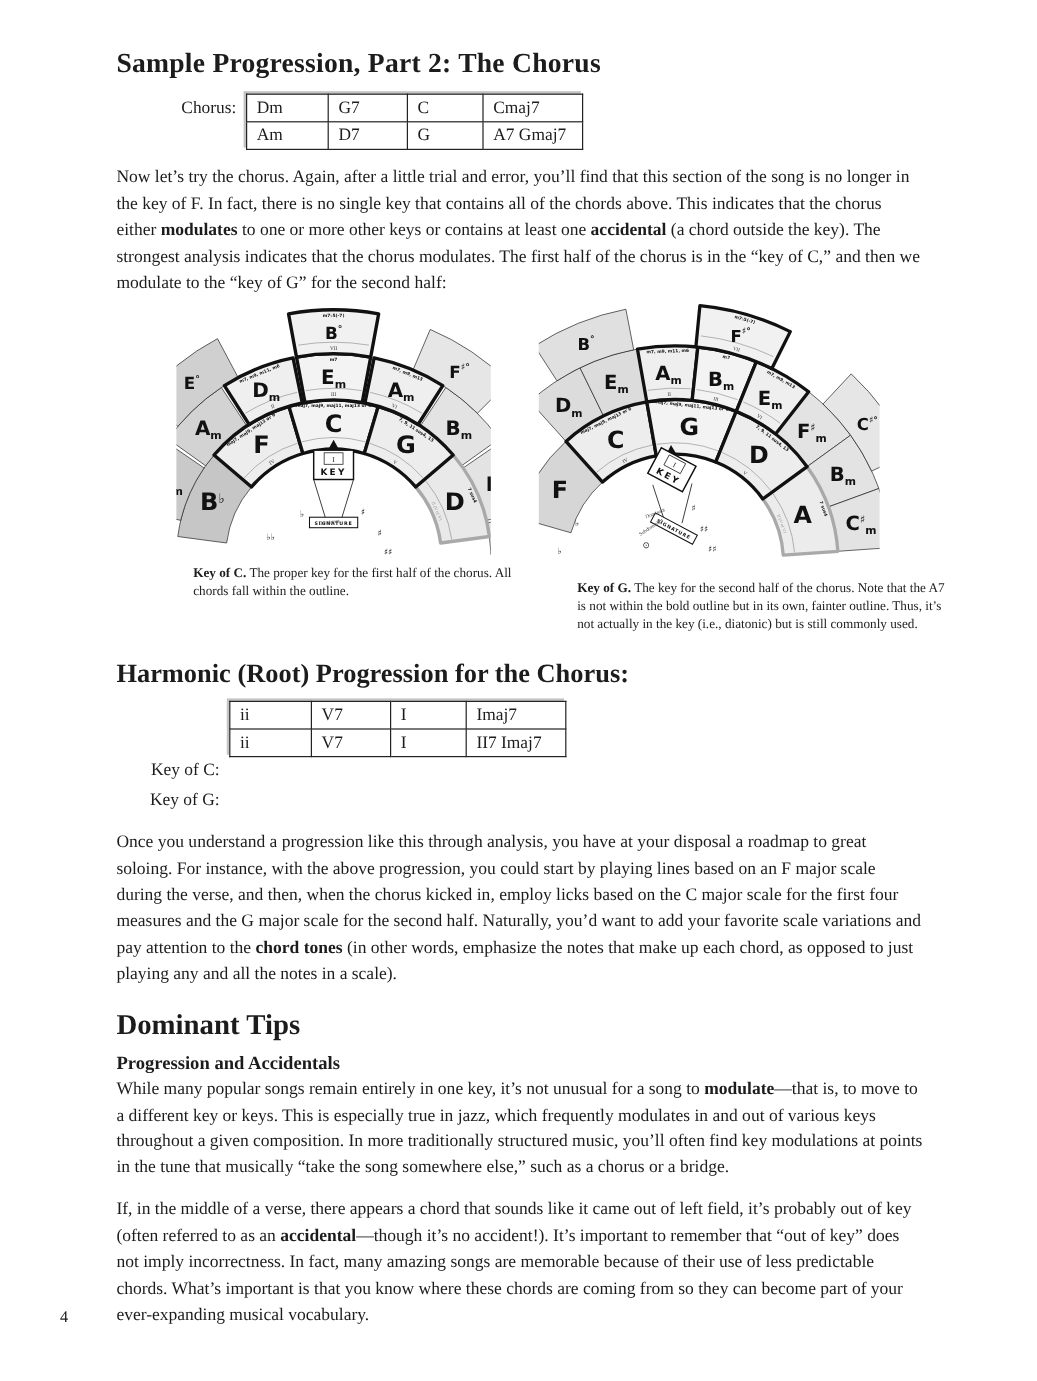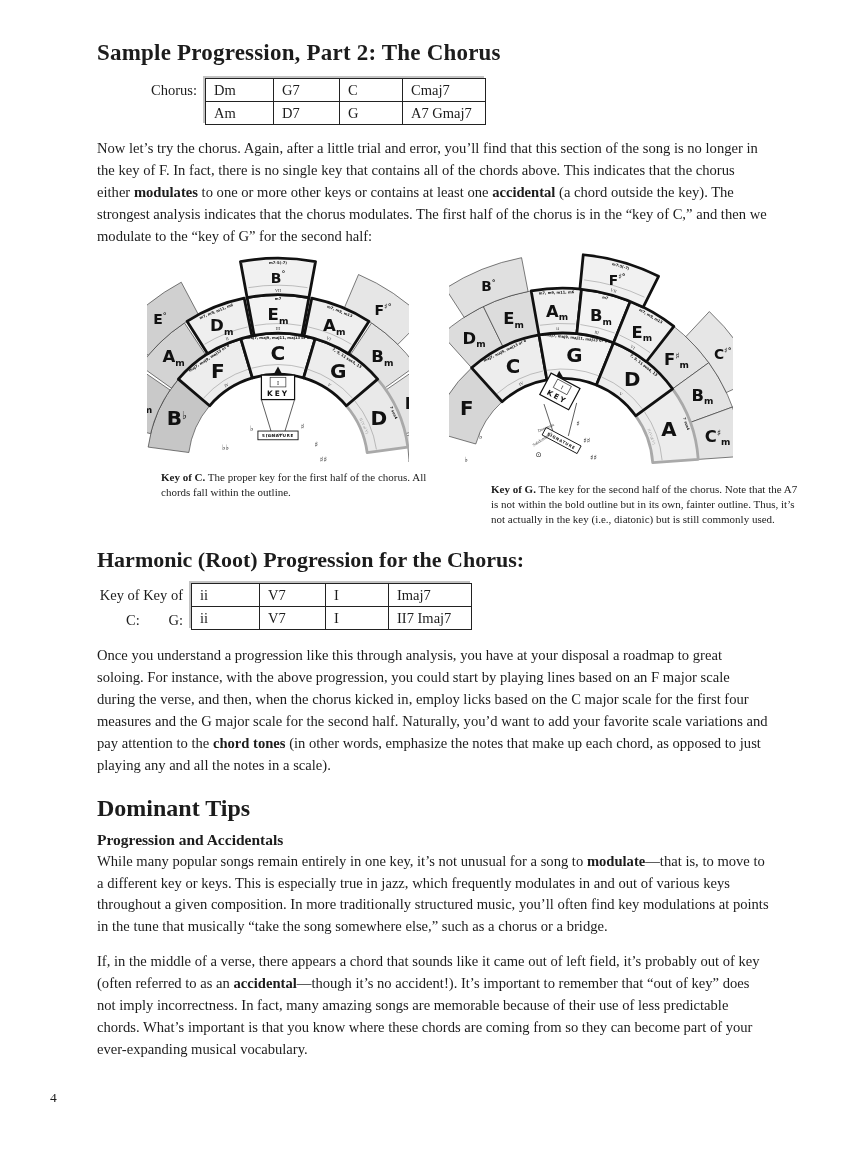--- a/index.html
+++ b/index.html
@@ -7,33 +7,33 @@
         font-family:"Liberation Serif",serif;color:#1c1c1c;}
   .content{position:absolute;left:97px;top:0;width:672px;padding-top:40px;}
   h1.title{font-size:23px;margin:0;font-weight:bold;letter-spacing:0.2px;}
   h2.harmonic-h{font-size:22px;margin:20px 0 0 0;font-weight:bold;}
   h1.analysis-h{font-size:24px;margin:18px 0 0 0;font-weight:bold;}
   h3.sub-h{font-size:15.5px;margin:9px 0 0 0;font-weight:bold;}
   p.body{font-size:14.6px;line-height:1.5;margin:13px 0 0 0;text-align:left;}
   p.body .b,.caption .b{font-weight:bold;}
   .tbl-block{display:flex;align-items:flex-start;margin-top:12px;}
   .tbl-label{width:78px;text-align:right;margin-right:8px;font-size:14.5px;line-height:24px;margin-left:22px;}
-  .tbl-labels{display:flex;flex-direction:row;width:86px;margin-right:8px;}
+  .tbl-labels{display:flex;flex-direction:column;width:86px;margin-right:8px;margin-top:46px;}
   .tbl-labels div{text-align:right;font-size:14.5px;line-height:24.5px;}
   table.prog{border-collapse:collapse;border:1.5px solid #222;box-shadow:-2px -2px 0 0 #c3c3c3;}
   table.prog td{border:1px solid #222;font-size:14.5px;height:22px;padding:0 4px 0 8px;vertical-align:middle;}
   table.prog td:nth-child(1){width:55px;}
   table.prog td:nth-child(2){width:53px;}
   table.prog td:nth-child(3){width:50px;}
   table.prog td:nth-child(4){width:70px;}
   .diagrams{display:flex;margin-top:5px;}
   .diag-left{margin-left:50px;width:290px;flex:none;}
   .diag-right{margin-left:12px;width:320px;flex:none;}
   .caption{font-size:11px;line-height:1.36;margin:4px 0 0 14px;width:296px;color:#1c1c1c;}
-  .diag-right .caption{margin-left:42px;width:312px;}
+  .diag-right .caption{margin-left:32px;width:312px;}
   .pagenum{position:absolute;left:50px;top:1090px;font-size:13.5px;}
   
   .seg-label{font-family:"DejaVu Sans",sans-serif;font-weight:bold;fill:#111;}
   .f-inner{font-size:23px;} .f-middle{font-size:19px;} .f-outer{font-size:16px;}
   .tsub{font-size:55%;} .tsup{font-size:55%;}
   .seg-small{font-family:"DejaVu Sans",sans-serif;font-weight:bold;font-size:4.2px;fill:#111;}
   .seg-num{font-family:"Liberation Serif",serif;font-size:5px;fill:#333;}
   .seg-num-gray{fill:#8f8f8f;font-family:"Liberation Serif",serif;font-size:4.4px;}
   .ptr-i{font-family:"Liberation Serif",serif;font-size:7px;fill:#111;}
   .ptr-key{font-family:"DejaVu Sans",sans-serif;font-weight:bold;font-size:8.5px;letter-spacing:2.2px;fill:#111;}

